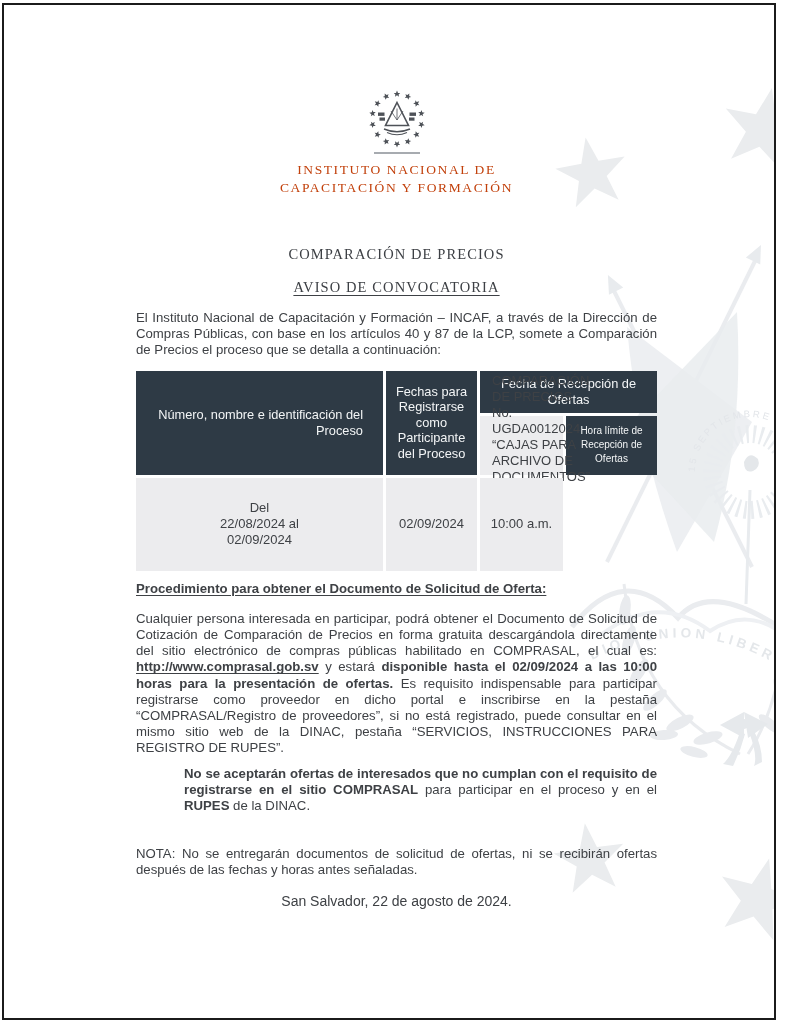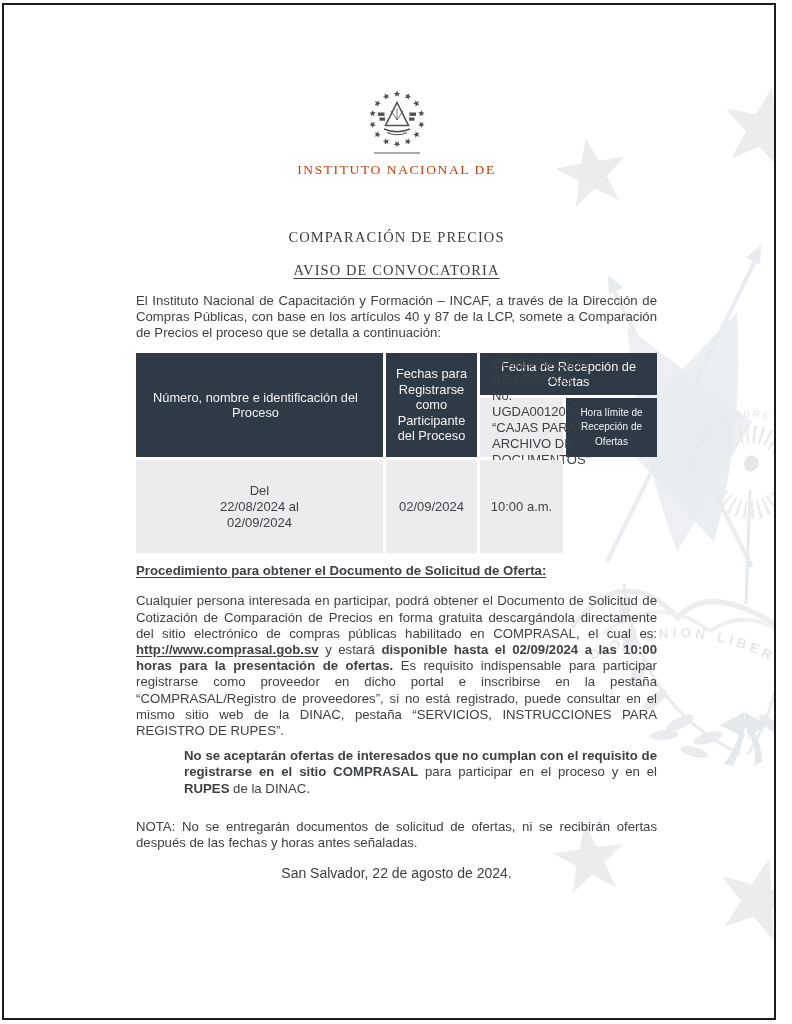--- a/index.html
+++ b/index.html
@@ -23,35 +23,35 @@
   .para{font-size:13.2px;line-height:16.2px;text-align:justify;margin:0;}
   .intro{margin-top:14px;}
   .b{font-weight:bold;}
   .u{text-decoration:underline;text-underline-offset:2px;}
   
   .process-table{margin-top:12px;display:grid;width:521px;
       grid-template-columns:247px 91px 83px 91px;grid-template-rows:42px 59px 93px;gap:3px;}
   .th{background:var(--table-header-bg,#2e3a45);color:var(--table-header-text,#f3f5f6);
       display:flex;align-items:center;justify-content:center;text-align:center;
       font-size:12.8px;line-height:15.5px;}
-  .c-process{grid-column:1;grid-row:1/3;justify-content:flex-start;text-align:center;
+  .c-process{grid-column:1;grid-row:1/3;justify-content:flex-start;text-align:right;
       padding:0 20px 0 12px;box-sizing:border-box;}
   .c-registration{grid-column:2;grid-row:1/3;padding:0 2px;}
   .c-reception-group{grid-column:3/5;grid-row:1;}
   .c-fecha{grid-column:3;grid-row:2;}
   .c-hora{grid-column:4;grid-row:2;font-size:10px;line-height:14.4px;}
   .td{background:var(--table-body-bg,#ececee);display:flex;align-items:center;
       justify-content:center;text-align:center;font-size:13px;line-height:16px;}
   .td-process{justify-content:flex-start;text-align:left;padding:0 6px 0 12px;box-sizing:border-box;}
   
   .proc-heading{margin-top:10px;font-size:13.2px;font-weight:bold;text-decoration:underline;
       text-underline-offset:2px;}
   .proc-para{margin-top:14px;}
   .warn-para{margin-top:9px;margin-left:48px;}
-  .note-para{margin-top:22px;}
+  .note-para{margin-top:32px;}
   .date-line{text-align:center;font-size:14px;}
 </style>
 </head>
 <body>
 
 <div class="page">
   <div class="sheet">
 
     <svg class="wm" style="left:551px;top:132px" width="74" height="74" viewBox="0 0 80 80">
       <polygon points="40,0 49.4,27.1 78,27.6 55.2,44.9 63.5,72.4 40,56 16.5,72.4 24.8,44.9 2,27.6 30.6,27.1" fill="#eaecee" transform="rotate(-10 40 40)"></polygon>
@@ -156,20 +156,21 @@
           <g fill="#4e5258">
             <rect x="11" y="23.5" width="6.5" height="3.4"></rect>
             <rect x="12.5" y="28.5" width="5.5" height="3.2"></rect>
             <rect x="42.5" y="23.5" width="6.5" height="3.4"></rect>
             <rect x="42" y="28.5" width="5.5" height="3.2"></rect>
           </g>
         </svg>
         <div class="seal-divider"></div>
         <div class="inst-name">
           <div>INSTITUTO NACIONAL DE</div>
+          <div>CAPACITACIÓN Y FORMACIÓN</div>
         </div>
       </div>
 
       <h1 class="title title-main">COMPARACIÓN DE PRECIOS</h1>
       <h2 class="title title-sub">AVISO DE CONVOCATORIA</h2>
 
       <p class="para intro">El Instituto Nacional de Capacitación y Formación – INCAF, a través de la Dirección de Compras Públicas, con base en los artículos 40 y 87 de la LCP, somete a Comparación de Precios el proceso que se detalla a continuación:</p>
 
       <div class="process-table">
         <div class="th c-process">Número, nombre e identificación del Proceso</div>

